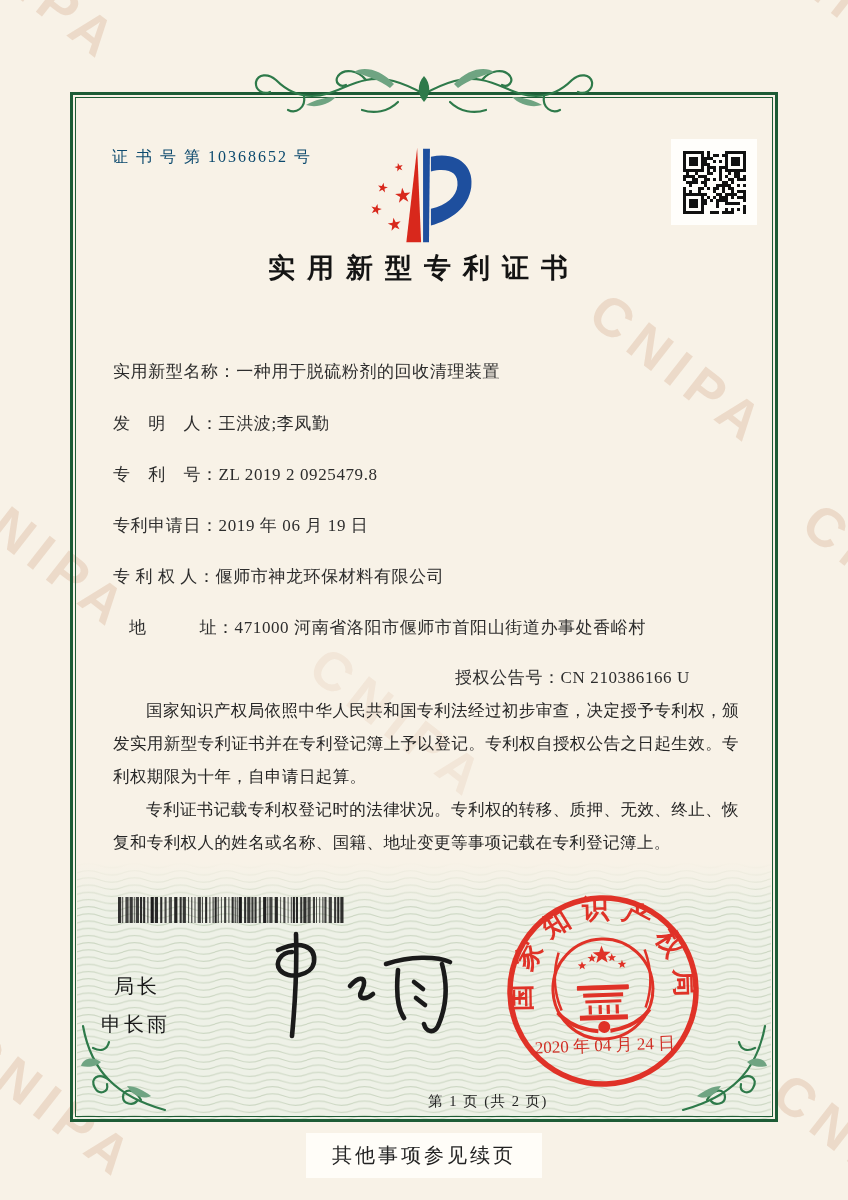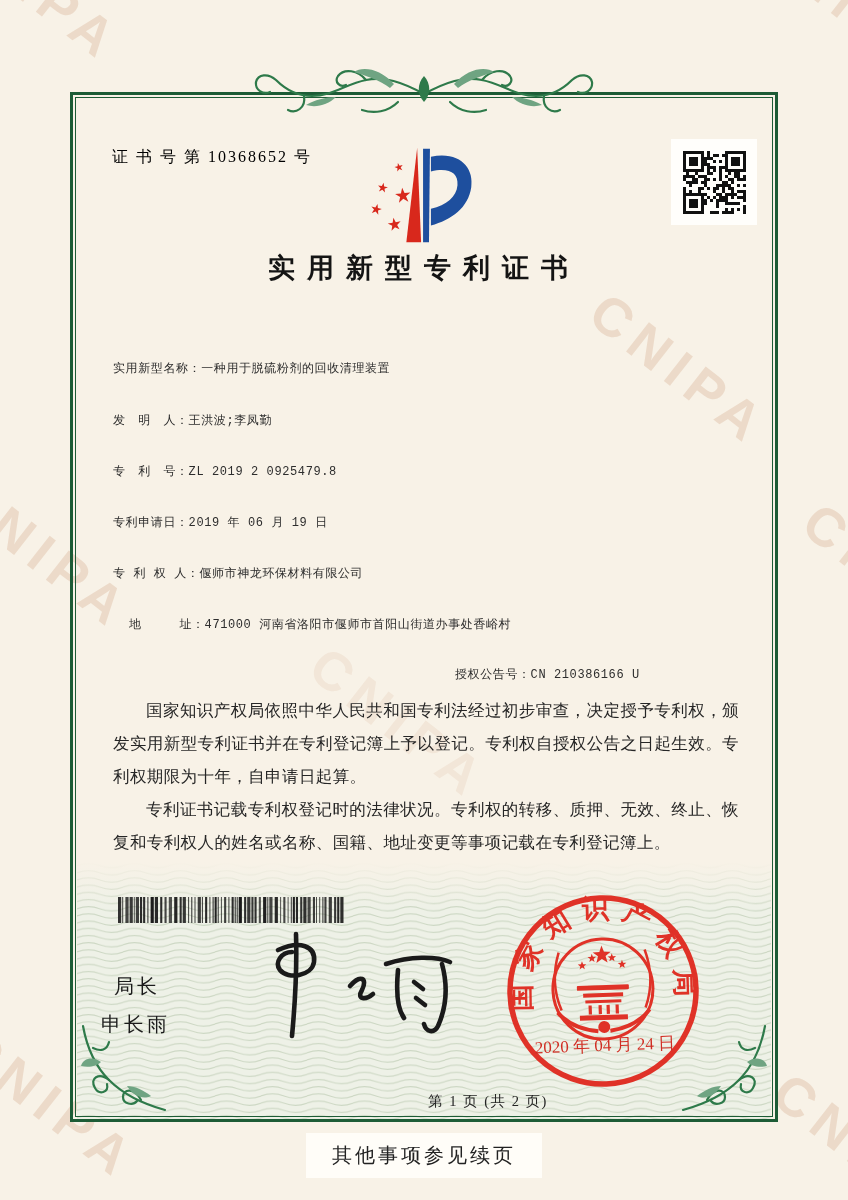--- a/index.html
+++ b/index.html
@@ -9,28 +9,28 @@
   .wm{position:absolute;z-index:1;font-family:"Liberation Sans","DejaVu Sans",sans-serif;
       font-weight:700;font-size:54px;letter-spacing:9px;color:rgba(213,168,138,.32);
       transform:rotate(38deg);white-space:nowrap;pointer-events:none;}
   
   .band{position:absolute;left:77px;top:862px;width:694px;height:257px;z-index:2;}
   
   .frame{position:absolute;left:70px;top:92px;width:702px;height:1024px;border:3px solid #1d5c36;z-index:3;}
   .frame-inner{position:absolute;left:2px;top:2px;right:2px;bottom:2px;border:1px solid #1d5c36;}
   .orn{position:absolute;z-index:4;}
   .content{position:absolute;inset:0;z-index:5;}
-  .certno{position:absolute;left:112px;top:147px;font-size:16px;letter-spacing:2px;color:#000000;}
+  .certno{position:absolute;left:112px;top:147px;font-size:16px;letter-spacing:2px;color:#0c4a6e;}
   .logo{position:absolute;left:368px;top:136px;width:118px;height:118px;}
   .logo .star{position:absolute;color:#d8281c;line-height:1;font-family:"DejaVu Sans",sans-serif;}
   .qrbox{position:absolute;left:671px;top:139px;width:86px;height:86px;background:#fffefb;}
   .qr{position:absolute;left:683px;top:151px;}
   .title{position:absolute;left:0;right:0;top:250px;text-align:center;font-size:27px;font-weight:700;
          letter-spacing:12px;color:#141414;}
-  .frow{position:absolute;left:113px;font-size:12px;color:#2d2d2d;letter-spacing:.6px;white-space:nowrap;font-family:Liberation Mono, monospace;}
+  .frow{position:absolute;left:113px;font-size:17px;color:#2d2d2d;letter-spacing:.6px;white-space:nowrap;}
   .paras{position:absolute;left:113px;top:694px;width:626px;font-size:16.5px;line-height:33px;
          text-align:justify;color:#262626;letter-spacing:.4px;}
   .paras p{margin:0;text-indent:2em;}
   .barcode{position:absolute;left:118px;top:897px;z-index:6;}
   .director{position:absolute;font-family:"Liberation Sans","DejaVu Sans",sans-serif;font-size:20px;
             color:#1b1b1b;letter-spacing:3px;z-index:6;}
   .sig{position:absolute;left:226px;top:924px;z-index:6;}
   .seal{position:absolute;left:505px;top:893px;z-index:7;transform:rotate(-2deg);}
   .pageinfo{position:absolute;left:70px;width:836px;top:1092px;text-align:center;font-size:14.5px;
             letter-spacing:1.5px;color:#242424;z-index:6;}

